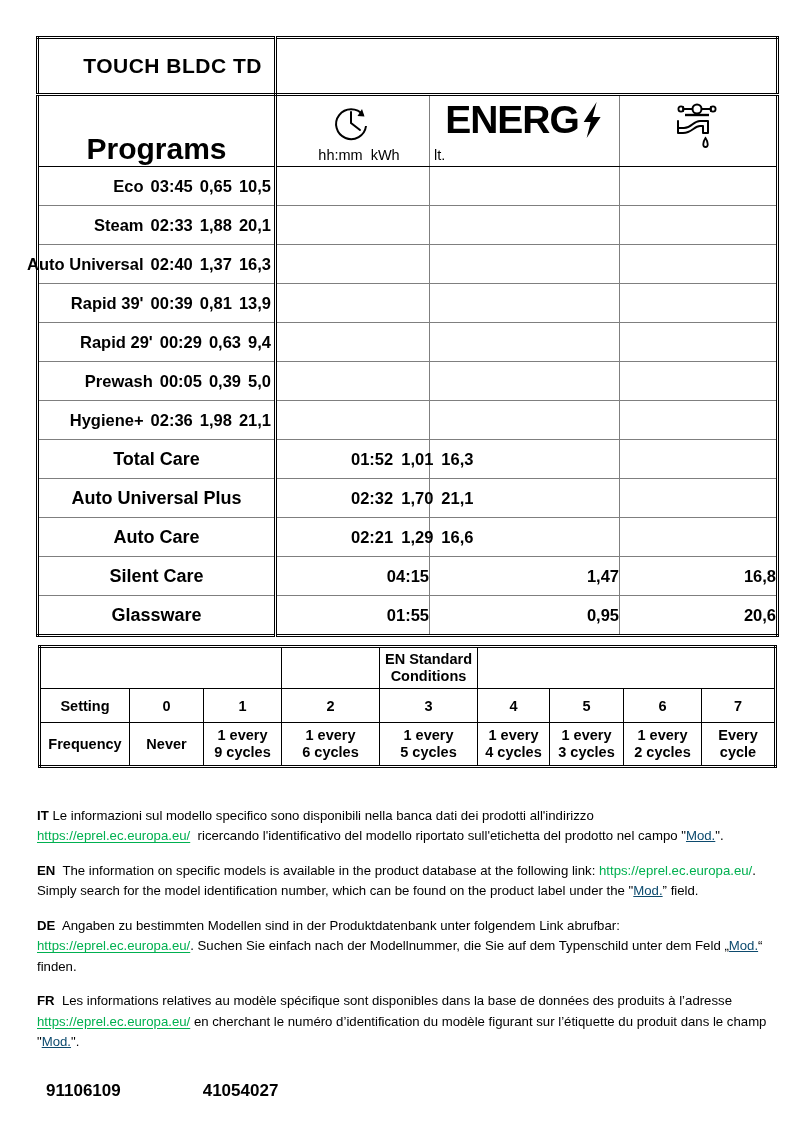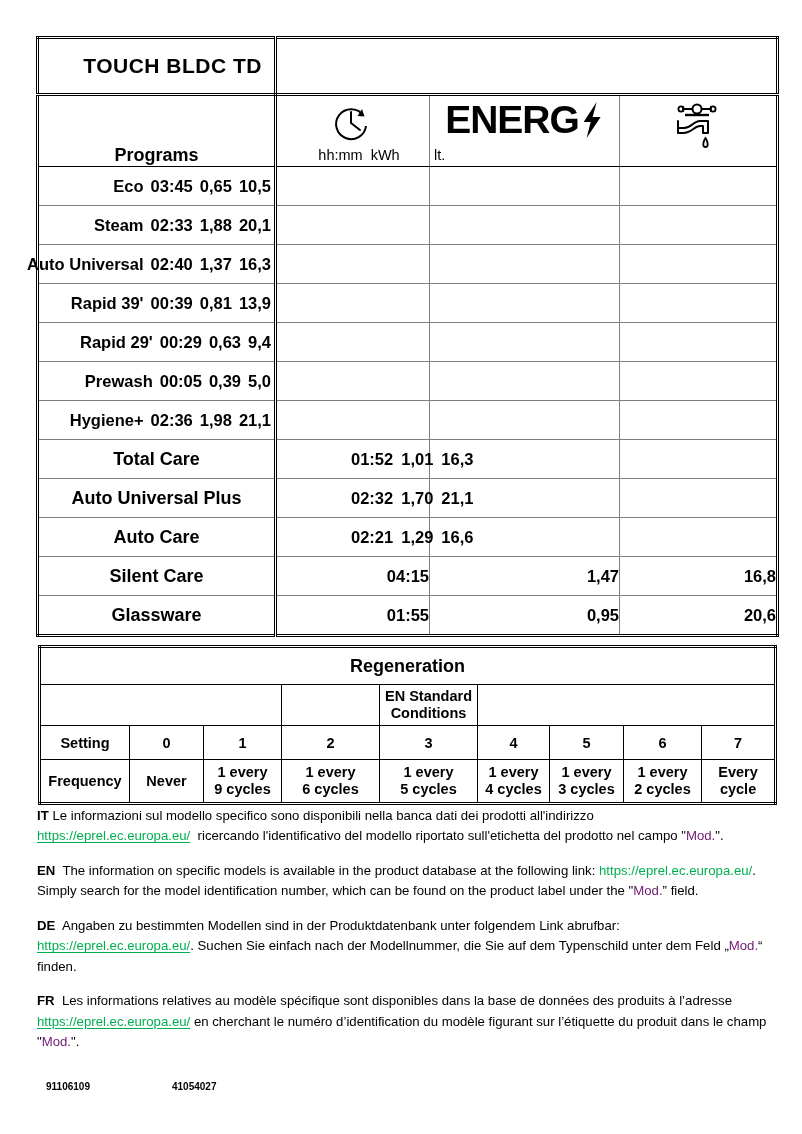--- a/index.html
+++ b/index.html
@@ -220,28 +220,28 @@
   .lang { font-weight: bold; }
   .link {
     color: #00b050;
     text-decoration: underline;
     text-underline-offset: 2px;
   }
   .link-plain {
     color: #00b050;
     text-decoration: none;
   }
-  .mod { color: #701a75; }
+  .mod { color: #0c4a6e; text-decoration: underline; }
 
   
   .footer {
     position: absolute;
     left: 46px;
     top: 1081px;
-    font-size: 10px;
+    font-size: 17px;
     font-weight: bold;
     white-space: nowrap;
   }
   .footer .code2 { margin-left: 82px; }
 </style>
 </head>
 <body>
 
 <div class="page">
 
@@ -256,21 +256,21 @@
 
       <tr class="title-row">
         <td class="colsep ovf-cell">
           <span class="title-text">TOUCH  BLDC TD</span>
         </td>
         <td colspan="3"></td>
       </tr>
 
       <tr class="head-row">
         <td class="colsep">
-          <span class="prog-label" style="font-size:18px;">Programs</span>
+          <span class="prog-label" style="font-size:30px;">Programs</span>
         </td>
 
         <td class="icon-cell">
           <span class="clock-wrap">
             <svg width="46" height="44" viewBox="0 0 46 44" aria-hidden="true">
               <path d="M33 15 A15 15 0 1 0 36 26" fill="none" stroke="#000" stroke-width="2"></path>
               <path d="M32 9 L34.5 16.5 L27.5 16.0 Z" fill="#000"></path>
               <path d="M21 12 L21 23 L30 30" fill="none" stroke="#000" stroke-width="2" stroke-linecap="round"></path>
             </svg>
           </span>
@@ -457,23 +457,20 @@
         <col style="width:74px">
         <col style="width:78px">
       <col style="width:98px">
         <col style="width:98px">
         <col style="width:72px">
       <col style="width:74px">
         <col style="width:78px">
         <col style="width:74px">
     </colgroup>
     <tbody>
-      <tr class="regen-title">
-        <td colspan="9">Regeneration</td>
-      </tr>
       <tr class="regen-sub">
         <td colspan="3" class="blank"></td>
         <td class="blank"></td>
         <td>EN Standard Conditions</td>
         <td colspan="4"></td>
       </tr>
       <tr class="regen-row">
         <td>Setting</td>
         <td>0</td>
         <td>1</td>

